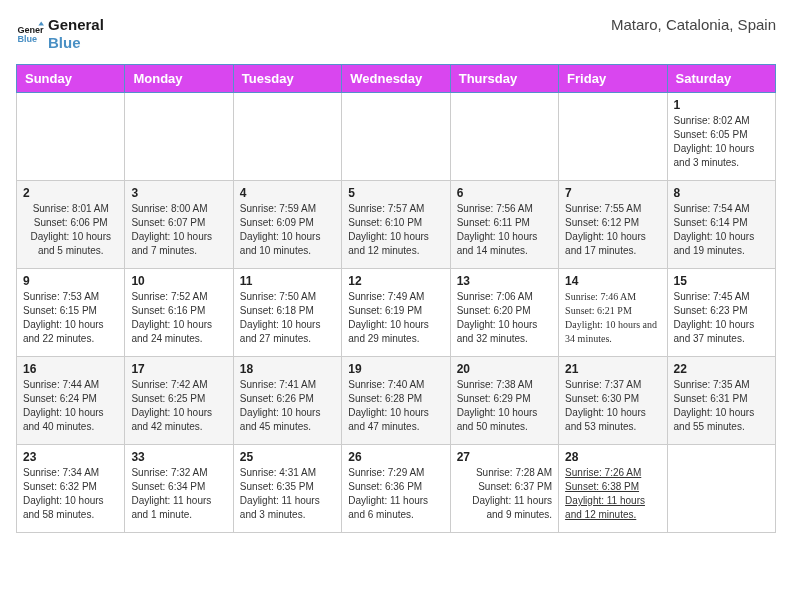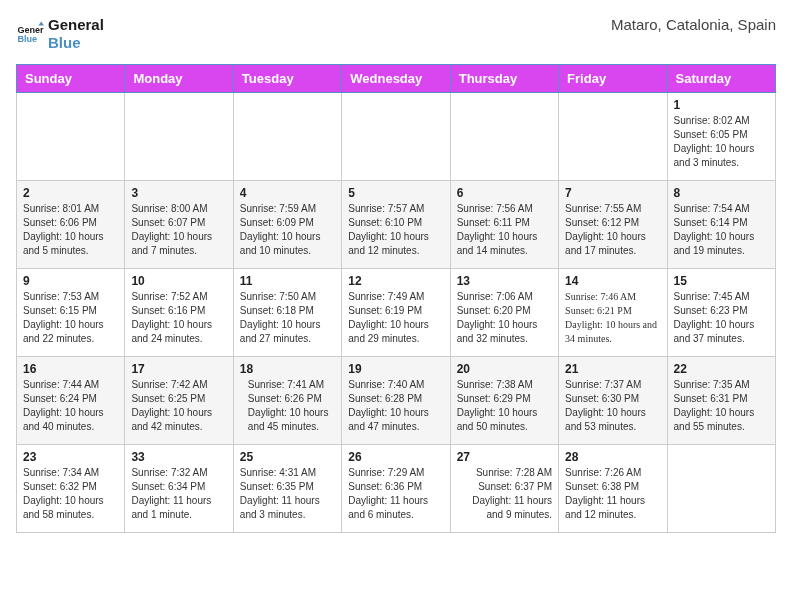--- a/index.html
+++ b/index.html
@@ -122,21 +122,21 @@
         <td>
           <span class="day-number">1</span>
           <div class="day-info" style="white-space: pre-line;">Sunrise: 8:02 AM
 Sunset: 6:05 PM
 Daylight: 10 hours and 3 minutes.</div>
         </td>
       </tr>
       <tr>
         <td>
           <span class="day-number">2</span>
-          <div class="day-info" style="white-space: pre-line;">Sunrise: 8:01 AM
+          <div class="day-info" style="white-space: pre-line; text-align: center;">Sunrise: 8:01 AM
 Sunset: 6:06 PM
 Daylight: 10 hours and 5 minutes.</div>
         </td>
         <td>
           <span class="day-number">3</span>
           <div class="day-info" style="white-space: pre-line;">Sunrise: 8:00 AM
 Sunset: 6:07 PM
 Daylight: 10 hours and 7 minutes.</div>
         </td>
         <td>
@@ -222,21 +222,21 @@
 Daylight: 10 hours and 40 minutes.</div>
         </td>
         <td>
           <span class="day-number">17</span>
           <div class="day-info" style="white-space: pre-line;">Sunrise: 7:42 AM
 Sunset: 6:25 PM
 Daylight: 10 hours and 42 minutes.</div>
         </td>
         <td>
           <span class="day-number">18</span>
-          <div class="day-info" style="white-space: pre-line; margin-left: 8px;">Sunrise: 7:41 AM
+          <div class="day-info" style="white-space: pre-line;">Sunrise: 7:41 AM
 Sunset: 6:26 PM
 Daylight: 10 hours and 45 minutes.</div>
         </td>
         <td>
           <span class="day-number">19</span>
           <div class="day-info" style="white-space: pre-line;">Sunrise: 7:40 AM
 Sunset: 6:28 PM
 Daylight: 10 hours and 47 minutes.</div>
         </td>
         <td>
@@ -284,20 +284,20 @@
 Daylight: 11 hours and 6 minutes.</div>
         </td>
         <td>
           <span class="day-number">27</span>
           <div class="day-info" style="white-space: pre-line; text-align: right;">Sunrise: 7:28 AM
 Sunset: 6:37 PM
 Daylight: 11 hours and 9 minutes.</div>
         </td>
         <td>
           <span class="day-number">28</span>
-          <div class="day-info" style="white-space: pre-line;">Sunrise: 7:26 AM
+          <div class="day-info" style="white-space: pre-line; text-decoration: underline;">Sunrise: 7:26 AM
 Sunset: 6:38 PM
 Daylight: 11 hours and 12 minutes.</div>
         </td>
         <td class="empty-cell"></td>
       </tr>
     </tbody>
 </table>
 
 </body></html>

